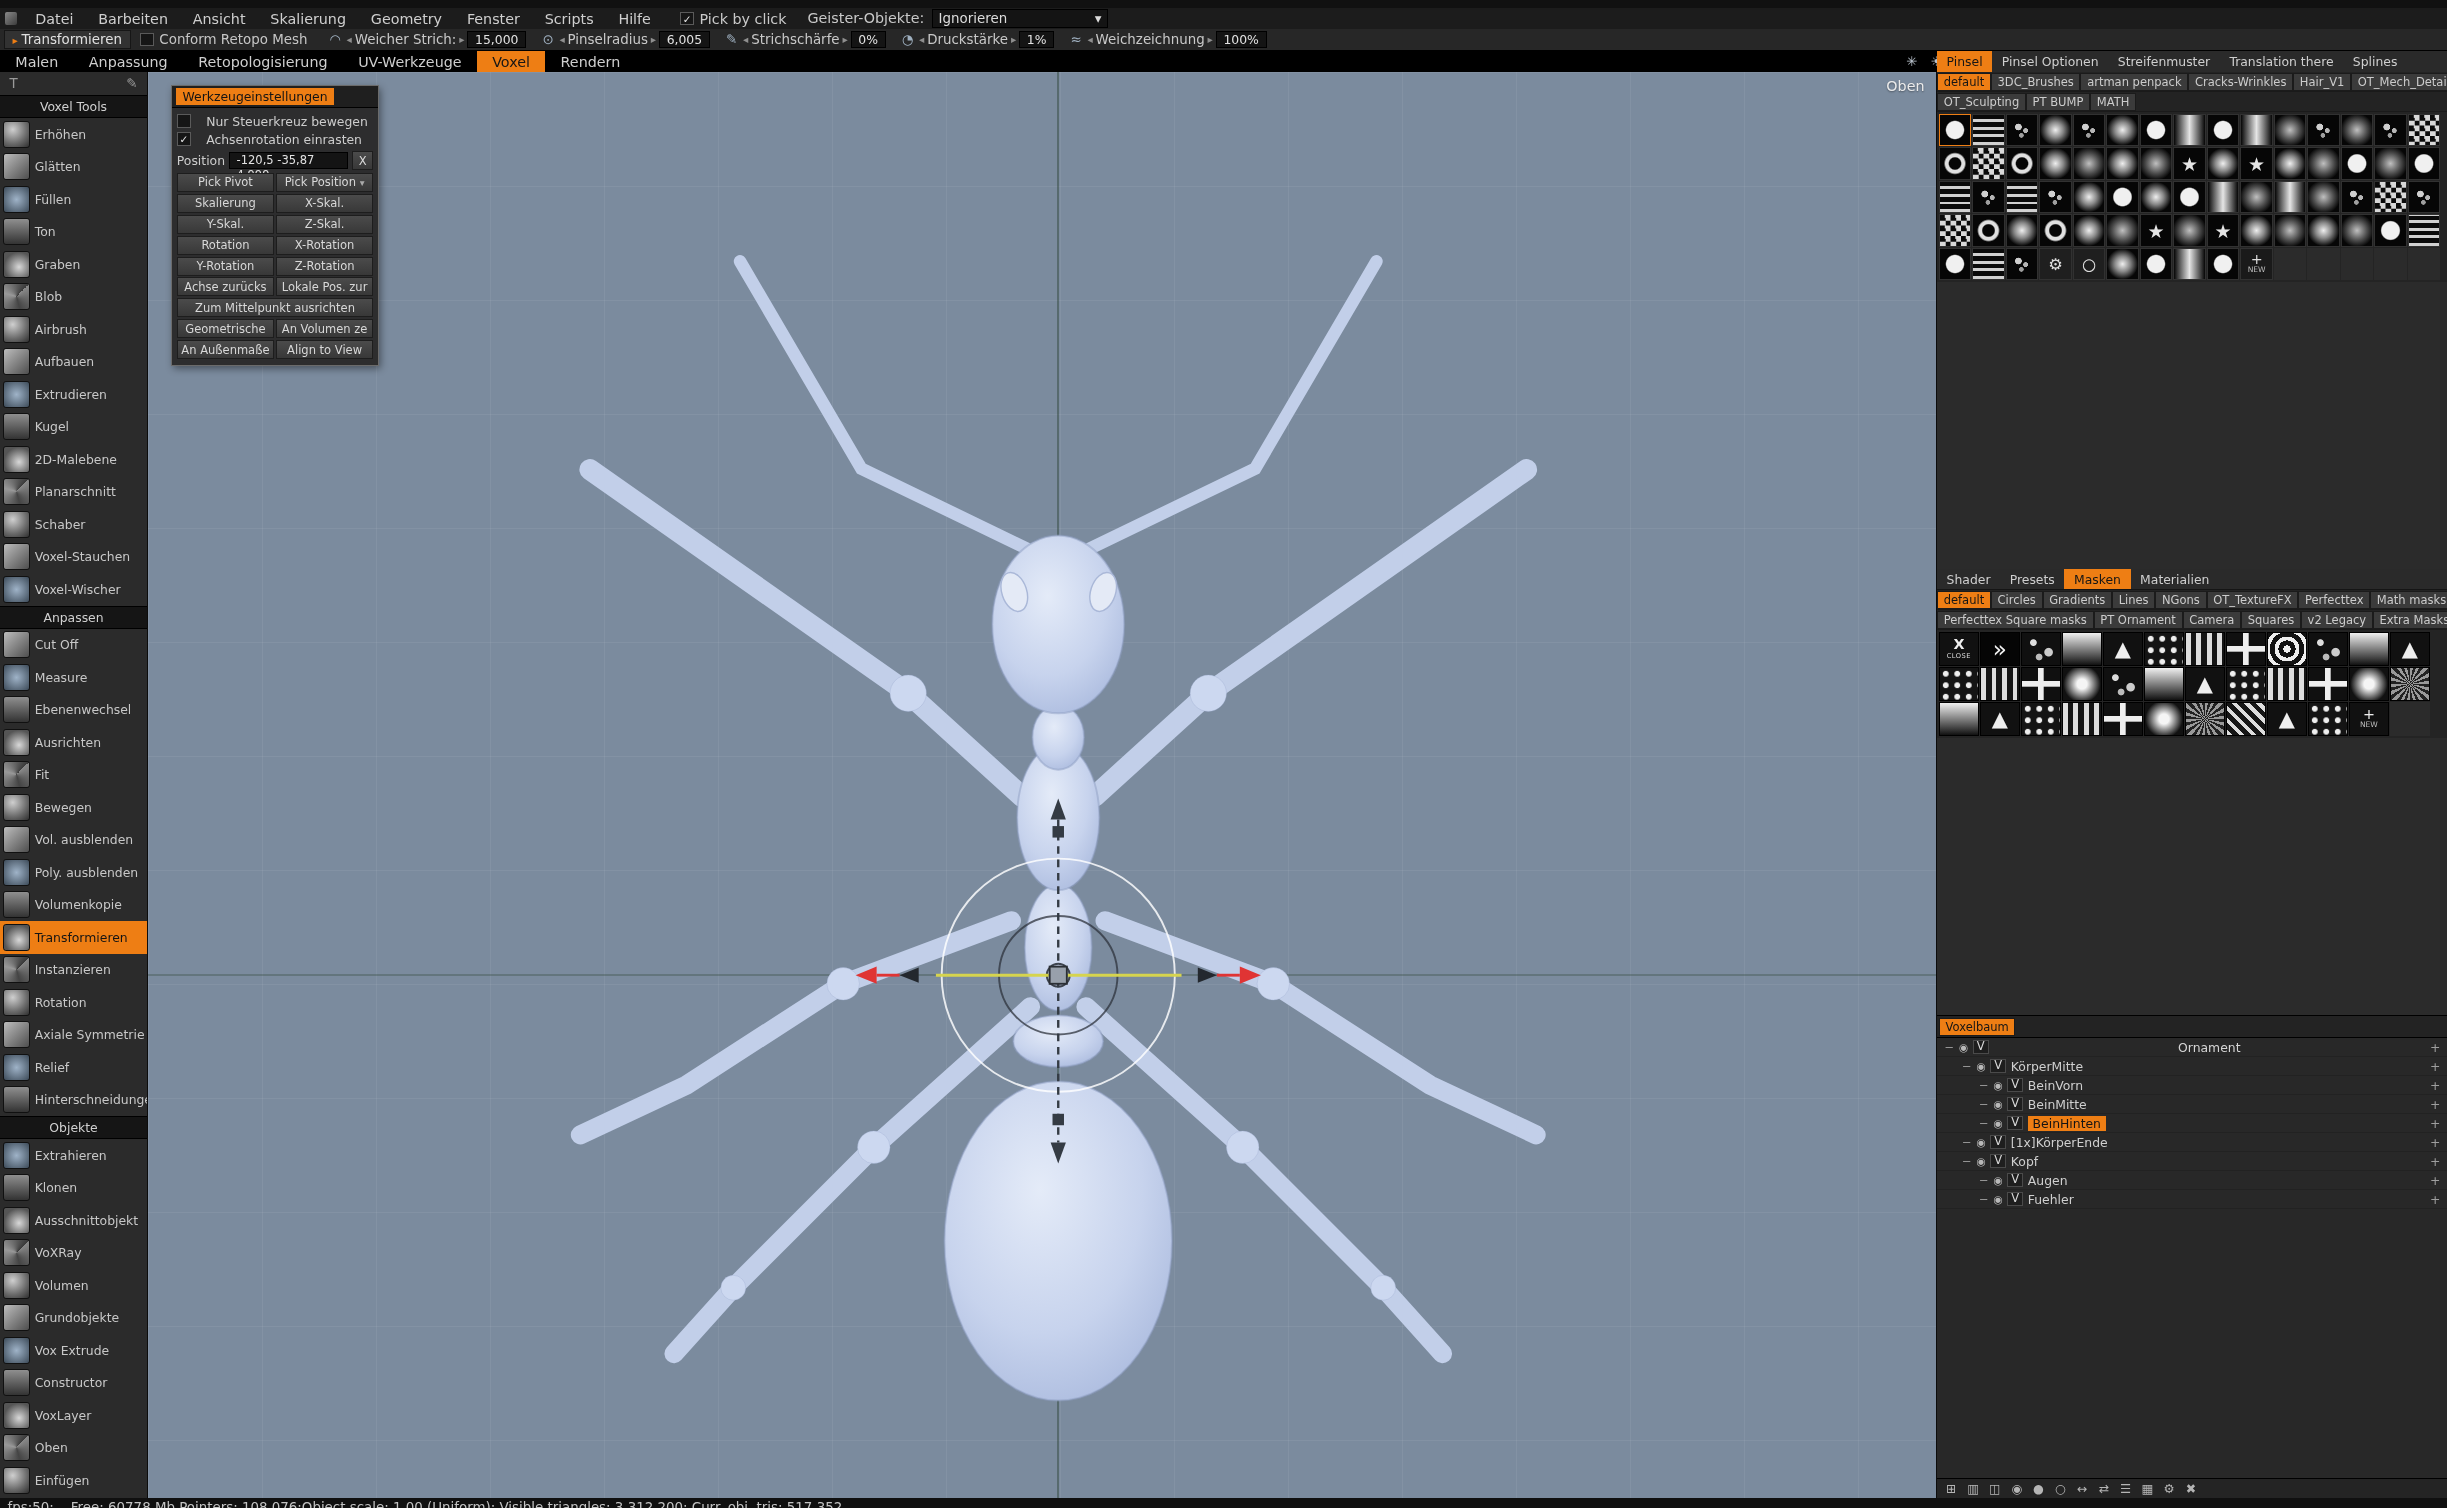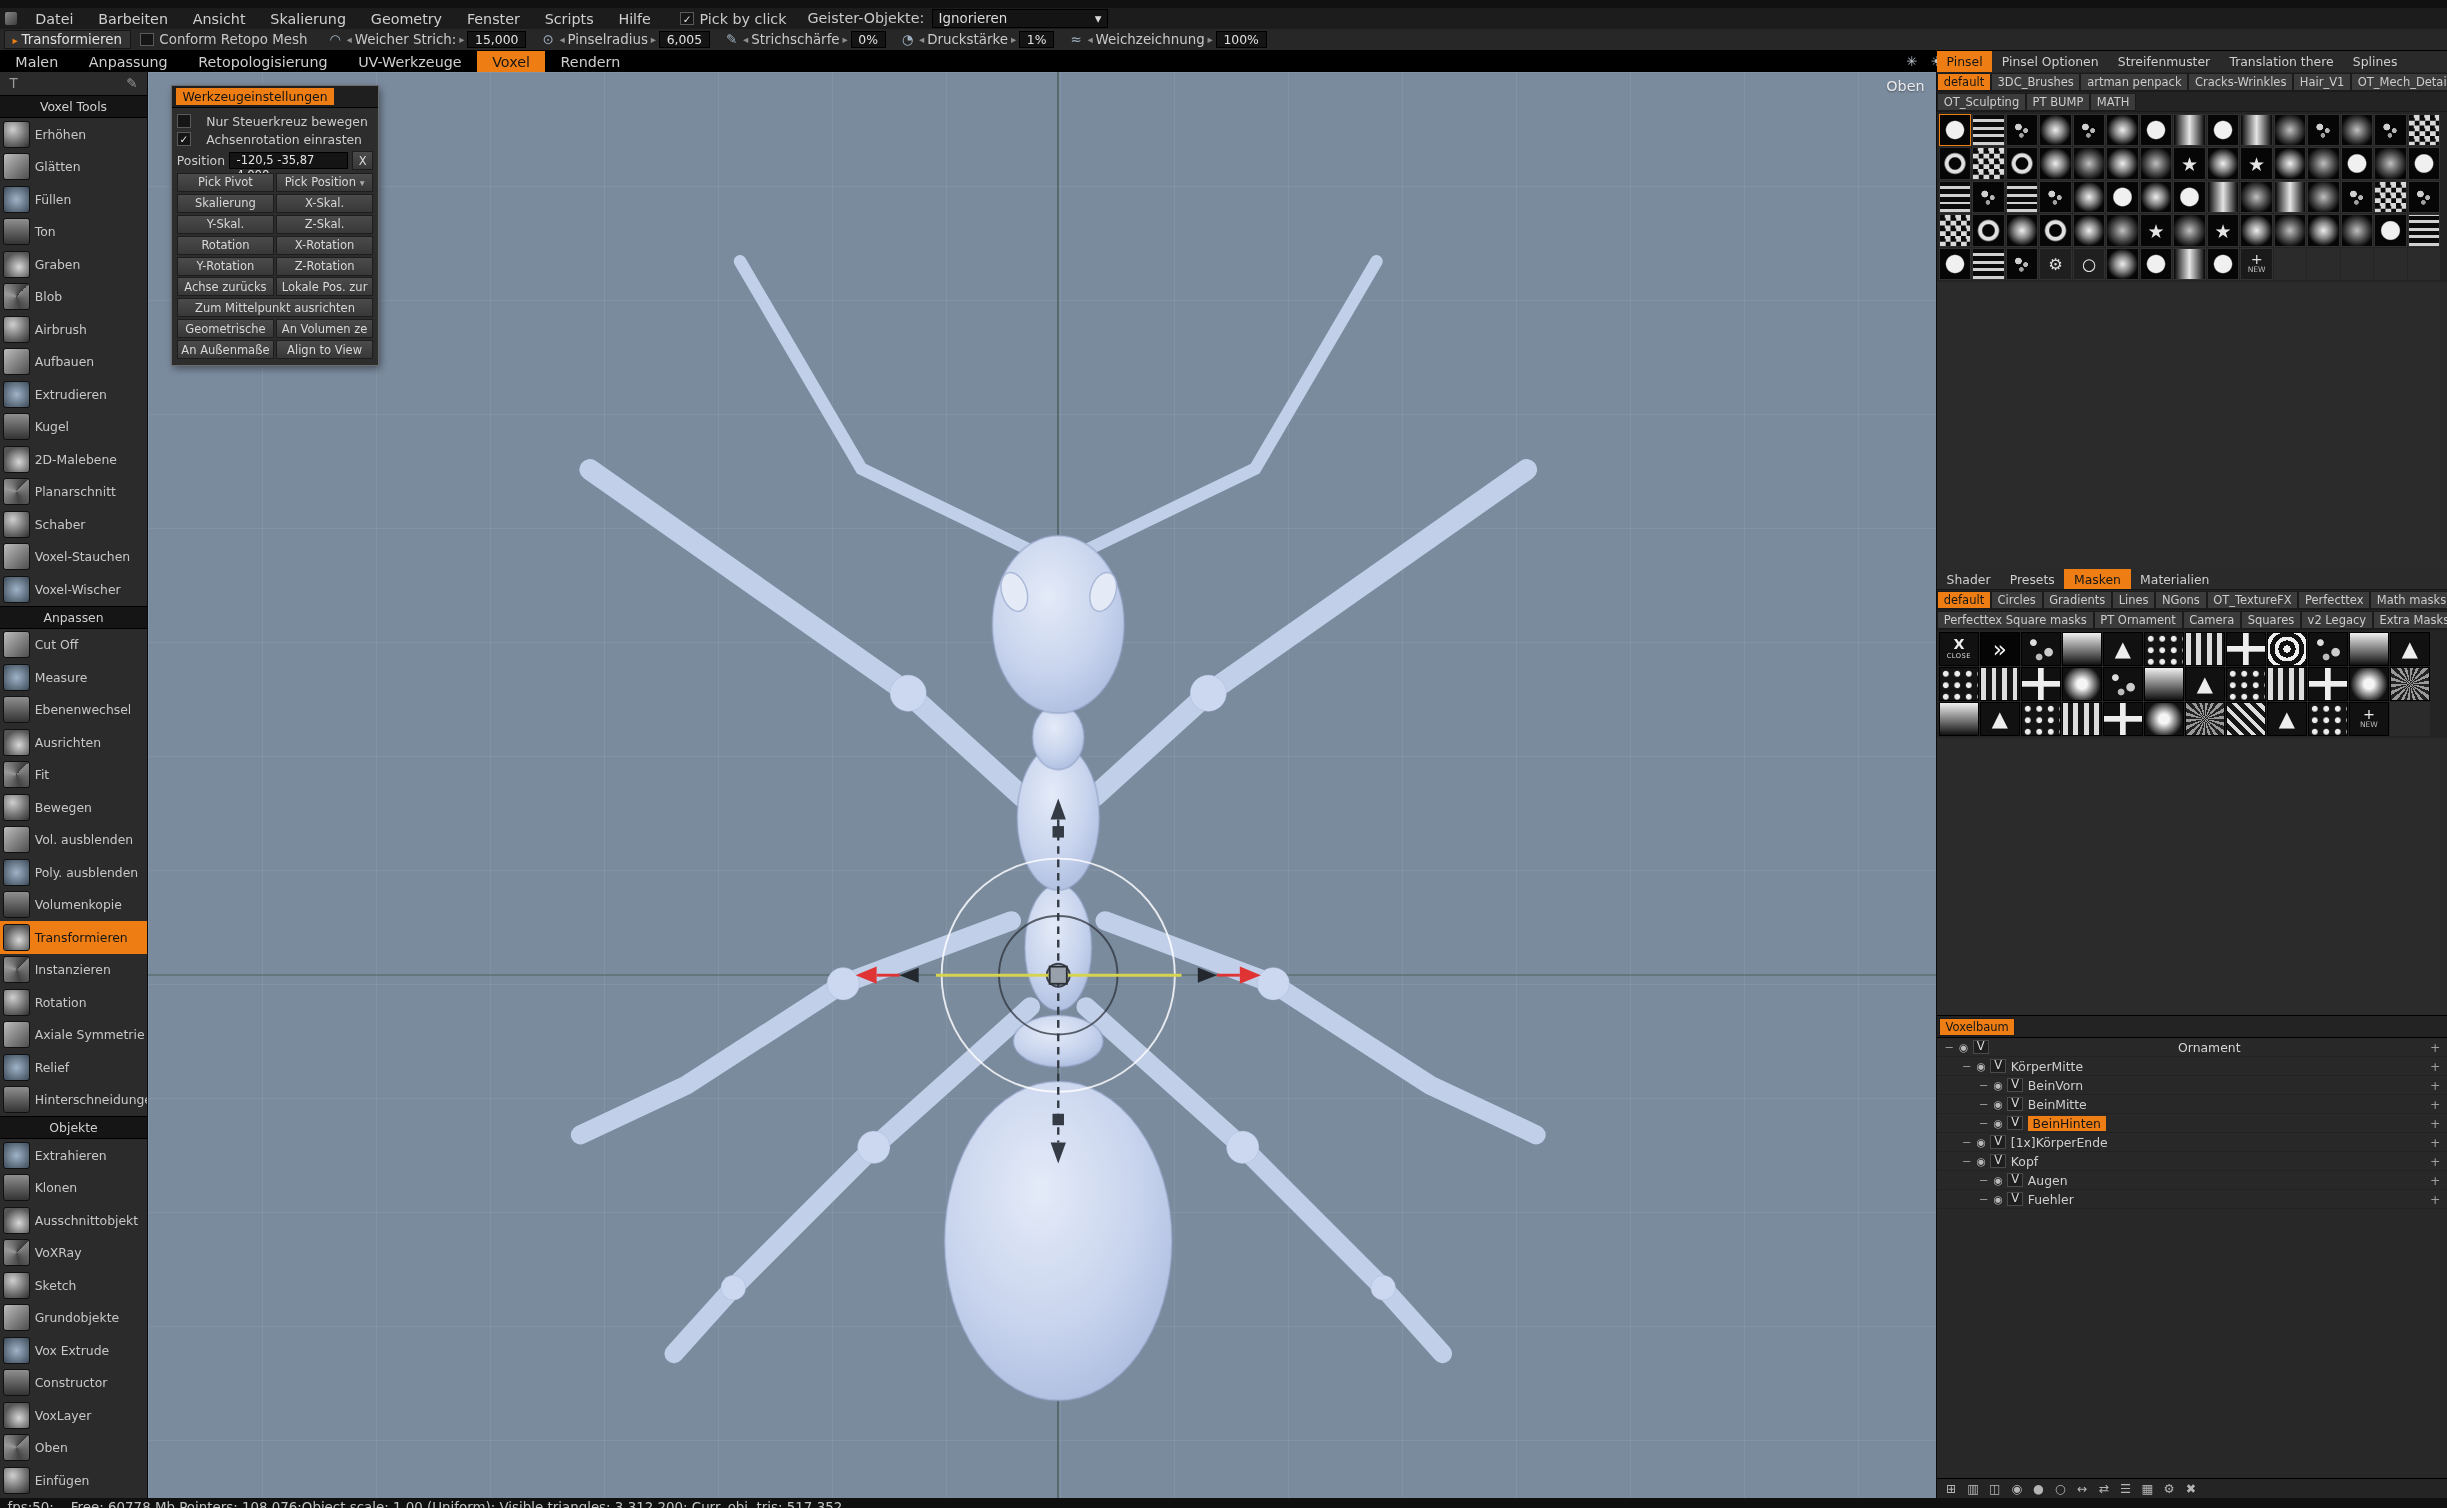--- a/index.html
+++ b/index.html
@@ -434,21 +434,21 @@
         <div class="side-item">
           <span class="side-ico v4"></span>
           <span class="side-label">Ausschnittobjekt</span>
         </div>
         <div class="side-item">
           <span class="side-ico v5"></span>
           <span class="side-label">VoXRay</span>
         </div>
         <div class="side-item">
           <span class="side-ico v0"></span>
-          <span class="side-label">Sketch</span>
+          <span class="side-label">Volumen</span>
         </div>
         <div class="side-item">
           <span class="side-ico v1"></span>
           <span class="side-label">Grundobjekte</span>
         </div>
         <div class="side-item">
           <span class="side-ico v2"></span>
           <span class="side-label">Vox Extrude</span>
         </div>
         <div class="side-item">

